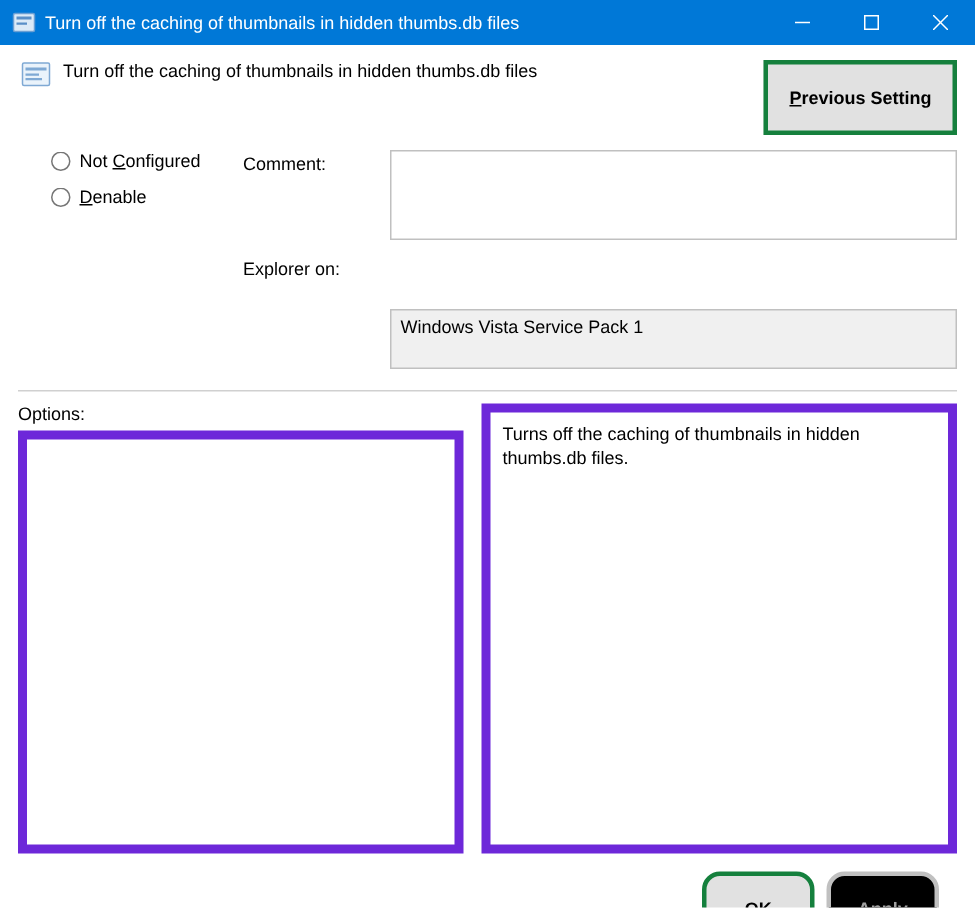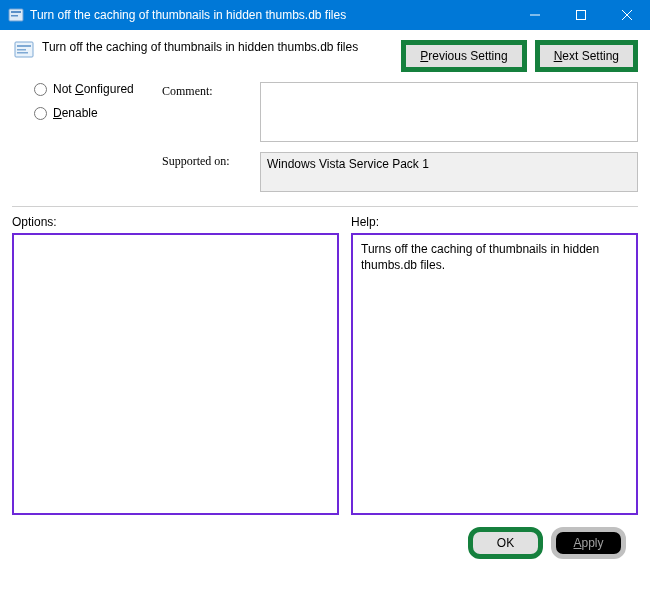--- a/index.html
+++ b/index.html
@@ -15,57 +15,58 @@
   .titlebar .win-btns { display: flex; height: 100%; }
   .titlebar .win-btn { width: 46px; display: flex; align-items: center; justify-content: center; color:#fff;}
 
   .content { padding: 8px 12px 8px 12px; }
 
   .header-row { display: flex; align-items: flex-start; margin-bottom: 6px; }
   .header-icon { width:20px; height:20px; margin: 2px 8px 0 2px; }
   .header-title { flex: 1; padding-top: 2px; }
   .nav-buttons { display: flex; gap: 8px; margin-top: 2px; }
   button.std {
-    background: #e1e1e1; border: 5px solid #15803d; padding: 4px 14px; min-width: 86px;
+    background: #e1e1e1; border: 3px solid #15803d; padding: 15px 14px; min-width: 86px;
     font-size: 12px;
+    font-weight: bold;
   }
   button.std[disabled]{ color:#a0a0a0; background:#000000; border-color:#c0c0c0;}
 
   .config-area { display: flex; gap: 20px; margin-top: 10px; }
   .radio-col { width: 130px; padding-left: 22px; display:flex; flex-direction:column; gap:10px; }
   .radio-item { display:flex; align-items:center; gap:6px; cursor:default;}
   .radio-item input { margin:0; }
   .radio-item.highlight { outline: 2px solid #d00; outline-offset: 2px; padding:1px 2px;}
   .underline { text-decoration: underline; }
 
   .fields-col { flex:1; display:grid; grid-template-columns: 90px 1fr; column-gap:8px; row-gap:10px; align-items:start;}
-  .fields-col label { padding-top:2px;font-family:Liberation Serif, serif; }
+  .fields-col label { padding-top:2px; }
   textarea.comment {
     width: 100%; height: 60px; resize: none; border:1px solid #c0c0c0; background:#fff;
     font-family: inherit; padding:2px 4px; overflow-y:scroll;
   }
   textarea.comment::-webkit-scrollbar{width:17px;}
   textarea.comment::-webkit-scrollbar-thumb{background:#cdcdcd;}
   textarea.comment::-webkit-scrollbar-button{background:#f0f0f0;height:17px;}
   .supported-box {
     border:1px solid #c0c0c0; background:#f0f0f0; padding:4px 6px; height:40px;
-    display:flex; align-items:flex-start; position:relative; overflow-y:scroll;
+    display:flex; align-items:flex-start; position:relative; overflow-y:scroll;margin-top:36px;
   }
   .supported-box::-webkit-scrollbar{width:17px;}
   .supported-box::-webkit-scrollbar-thumb{background:#cdcdcd;}
 
   .divider { border-top:1px solid #d0d0d0; margin: 14px 0 8px 0;}
 
   .panels { display:flex; gap:12px; height: 300px; }
   .panel-col { display:flex; flex-direction:column; }
-  .panel-col.options { width: 327px; }
+  .panel-col.options { width: 297px; }
   .panel-col.help { flex:1; }
   .panel-label { margin-bottom:4px; }
   .panel-box {
-    flex:1; border:2px solid #6d28d9; background:#fff; padding:6px 8px; overflow-y:scroll;
+    flex:1; border:6px solid #6d28d9; background:#fff; padding:6px 8px; overflow-y:scroll;
     line-height:1.35;
   }
   .panel-box::-webkit-scrollbar{width:17px;}
   .panel-box::-webkit-scrollbar-thumb{background:#cdcdcd;}
   .panel-box::-webkit-scrollbar-track{background:#f0f0f0;}
   .help-text p { margin:0 0 12px 0;}
 
   .footer { display:flex; justify-content:flex-end; gap:8px; padding: 12px 12px 0 0;}
   .footer button.std { min-width:75px;border-radius:12px; }
 
@@ -110,54 +111,52 @@
       <svg width="20" height="20" viewBox="0 0 20 20">
           <rect x="1" y="2" width="18" height="15" rx="1" fill="#eaf3fb" stroke="#7fa9d4"></rect>
           <rect x="3" y="5" width="14" height="2" fill="#7fa9d4"></rect>
           <rect x="3" y="9" width="9" height="1.5" fill="#7fa9d4"></rect>
           <rect x="3" y="12" width="11" height="1.5" fill="#7fa9d4"></rect>
         </svg>
     </span>
     <div class="header-title">Turn off the caching of thumbnails in hidden thumbs.db files</div>
     <div class="nav-buttons">
       <button class="std"><span></span><span class="underline">P</span><span>revious Setting</span></button>
-      <button class="std"><span></span><span class="underline">N</span><span>ext Setting</span></button>
     </div>
   </div>
 
   <div class="config-area">
     <div class="radio-col">
       <label class="radio-item">
         <input type="radio" name="state" style="">
         <span><span>Not </span><span class="underline">C</span><span>onfigured</span></span>
       </label>
       <label class="radio-item">
         <input type="radio" name="state" style="">
         <span><span class="underline">D</span><span>enable</span></span>
       </label>
     </div>
     <div class="fields-col">
       <label>Comment:</label>
       <textarea class="comment" style=""></textarea>
-      <label>Supported on:</label>
+      <label>Explorer on:</label>
       <div class="supported-box">
         <span>Windows Vista Service Pack 1</span>
       </div>
     </div>
   </div>
 
   <div class="divider"></div>
 
   <div class="panels">
     <div class="panel-col options">
       <div class="panel-label">Options:</div>
       <div class="panel-box"></div>
     </div>
     <div class="panel-col help">
-      <div class="panel-label">Help:</div>
       <div class="panel-box help-text">
         <p>Turns off the caching of thumbnails in hidden thumbs.db files.</p>
       </div>
     </div>
   </div>
 
   <div class="footer">
     <button class="std">OK</button>
     <button class="std" disabled=""><span class="underline">A</span><span>pply</span></button>
   </div>

